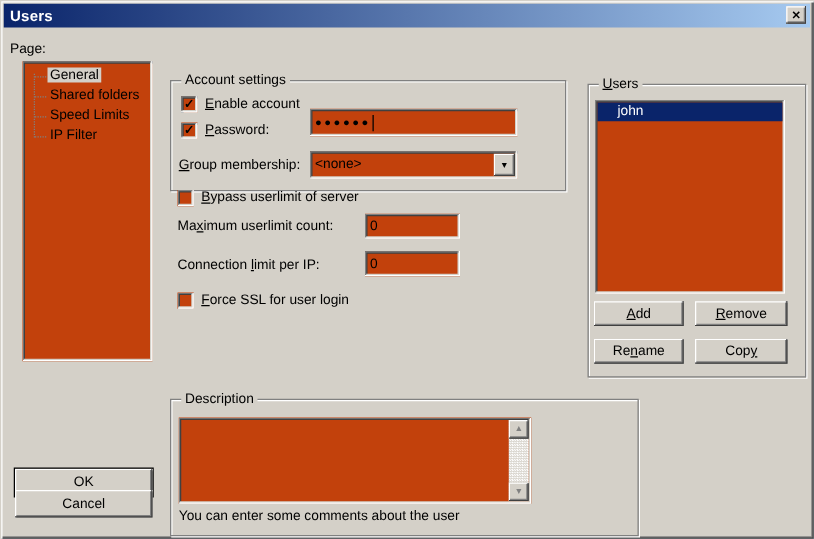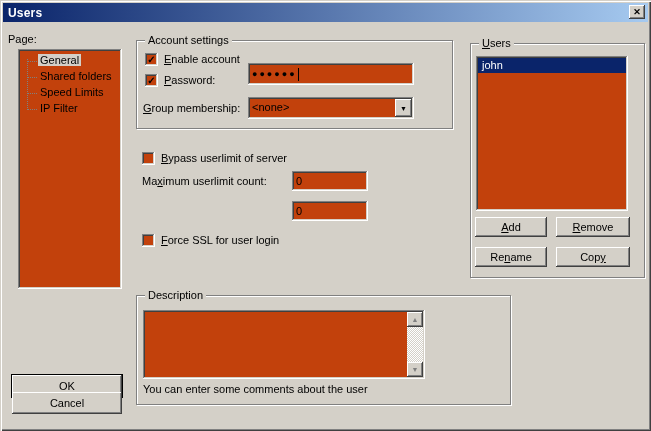--- a/index.html
+++ b/index.html
@@ -32,20 +32,21 @@
                 inset -2px -2px 0 #808080, inset 2px 2px 0 #D4D0C8;
   }
   .sunken {
     background:#c2410c;
     box-shadow: inset -1px -1px 0 #fff, inset 1px 1px 0 #808080,
                 inset -2px -2px 0 #D4D0C8, inset 2px 2px 0 #404040;
   }
   .groupbox {
     position:absolute; border:1px solid #808080;
     box-shadow: inset 1px 1px 0 #fff, 1px 1px 0 #fff;
+    margin-top: 24px;
   }
   .legend {
     position:absolute; top:-7px; left:8px; background:#D4D0C8; padding:0 3px;
     white-space:nowrap; line-height:13px;
   }
   .u { text-decoration:underline; }
   
   .page-label { position:absolute; left:8px; top:33px; }
   .tree { position:absolute; left:18px; top:49px; width:104px; height:240px; }
   .tree-inner { position:relative; width:100%; height:100%; padding-top:4px; }
@@ -96,21 +97,21 @@
     position:absolute; left:0; width:16px; height:15px;
     display:flex; align-items:center; justify-content:center;
     font-size:7px; color:#808080; line-height:1;
   }
   .sb-up { top:0; } .sb-down { bottom:0; }
   .desc-caption { position:absolute; left:6px; top:87px; white-space:nowrap; }
   
   .users-group { left:470px; top:43px; width:175px; height:235px; }
   .userlist { position:absolute; left:5px; top:12px; width:152px; height:155px; }
   .userlist-inner { position:relative; padding:2px; height:100%; overflow:hidden; }
-  .user-item { height:15px; line-height:15px; padding-left:4px; cursor:default; }
+  .user-item { height:15px; line-height:15px; padding-left:16px; cursor:default; }
   .user-item.selected { background:#0A246A; color:#fff; }
   .add-btn    { left:4px;  top:173px; width:72px; height:20px; }
   .remove-btn { left:85px; top:173px; width:74px; height:20px; }
   .rename-btn { left:4px;  top:203px; width:72px; height:20px; }
   .copy-btn   { left:85px; top:203px; width:74px; height:20px; }
 </style>
 </head>
 <body>
 
 <div class="win">
@@ -183,20 +184,21 @@
   <div class="checkrow" style="left:142px; top:152px;">
     <span class="checkbox sunken"></span>
     <span class="cb-label"><span></span><span class="u">B</span><span>ypass userlimit of server</span></span>
   </div>
 
   <div class="plain-label" style="left:142px; top:175px;"><span>Ma</span><span class="u">x</span><span>imum userlimit count:</span></div>
   <div class="field sunken" style="left:292px; top:171px; width:76px; height:20px;">
     <span>0</span>
   </div>
 
+  <div class="plain-label" style="left:142px; top:206px;"><span>Connection </span><span class="u">l</span><span>imit per IP:</span></div>
   <div class="field sunken" style="left:292px; top:201px; width:76px; height:20px;">
     <span>0</span>
   </div>
 
   <div class="checkrow" style="left:142px; top:234px;">
     <span class="checkbox sunken"></span>
     <span class="cb-label"><span></span><span class="u">F</span><span>orce SSL for user login</span></span>
   </div>
 
   <div class="groupbox" style="left:136px; top:295px; width:375px; height:110px;">

